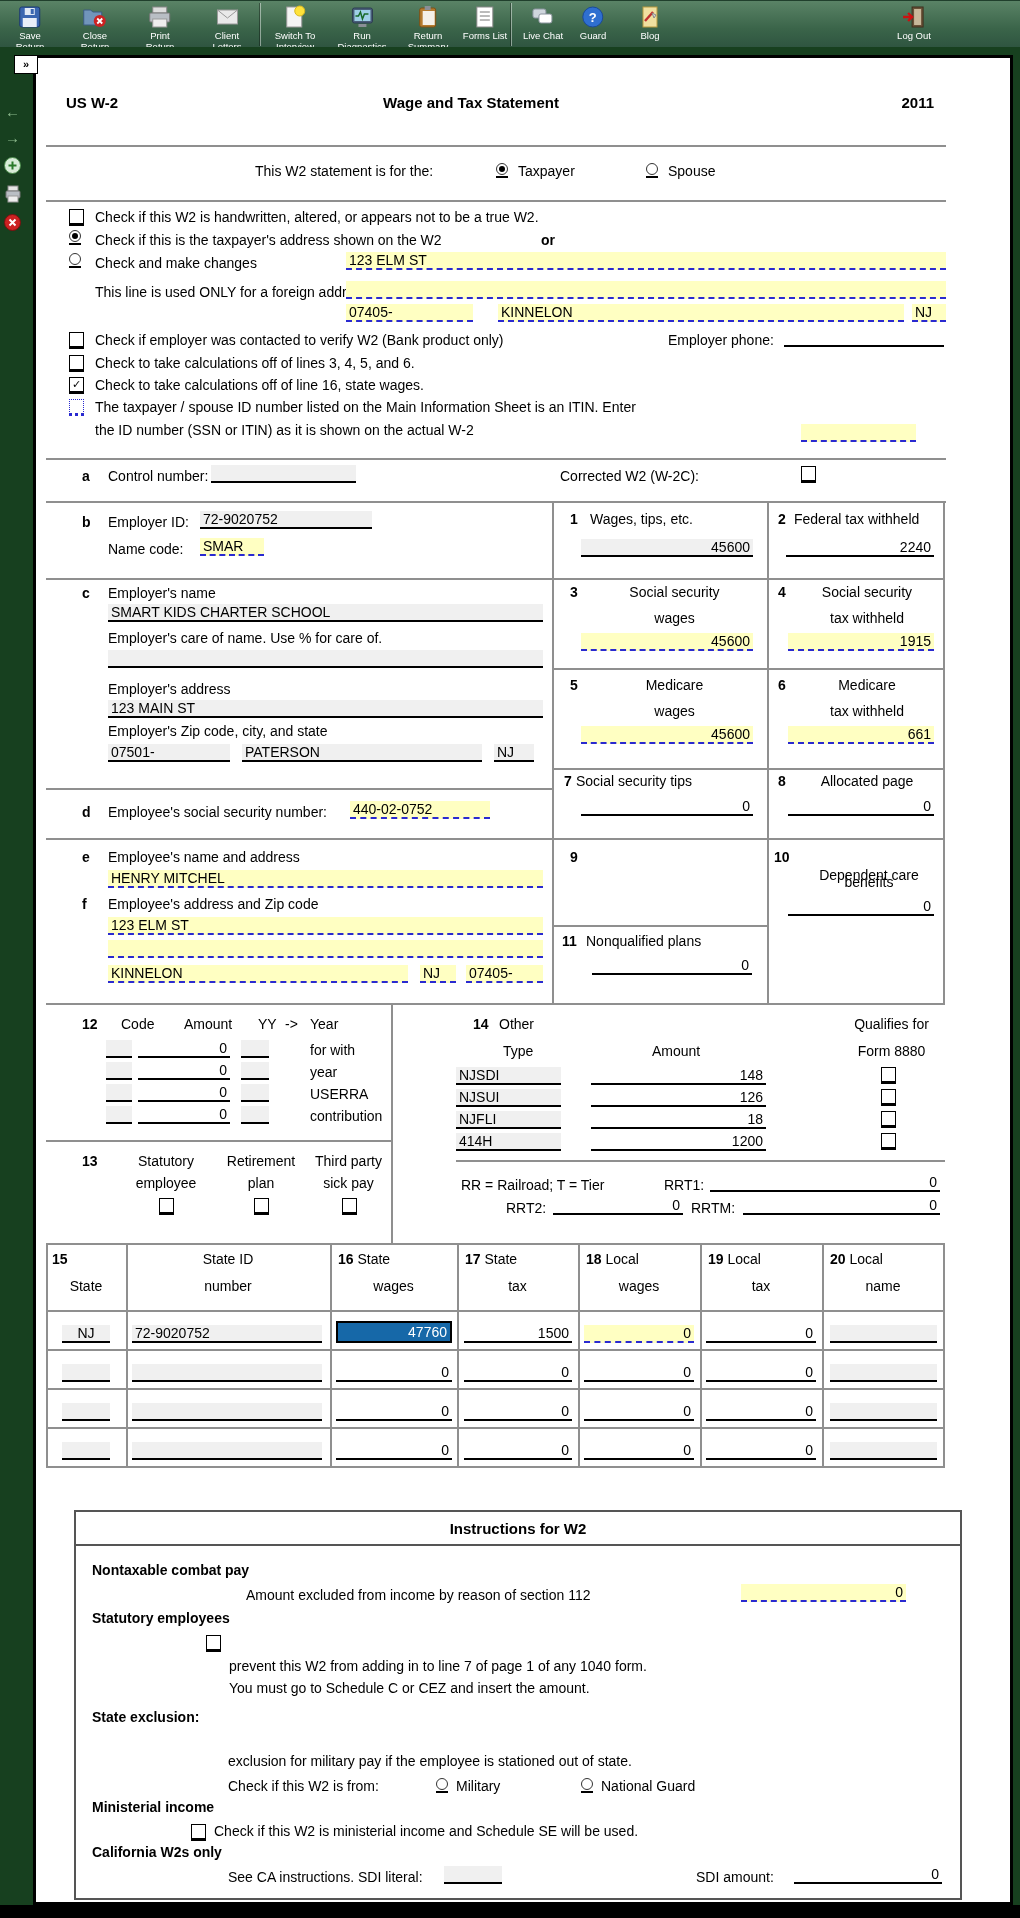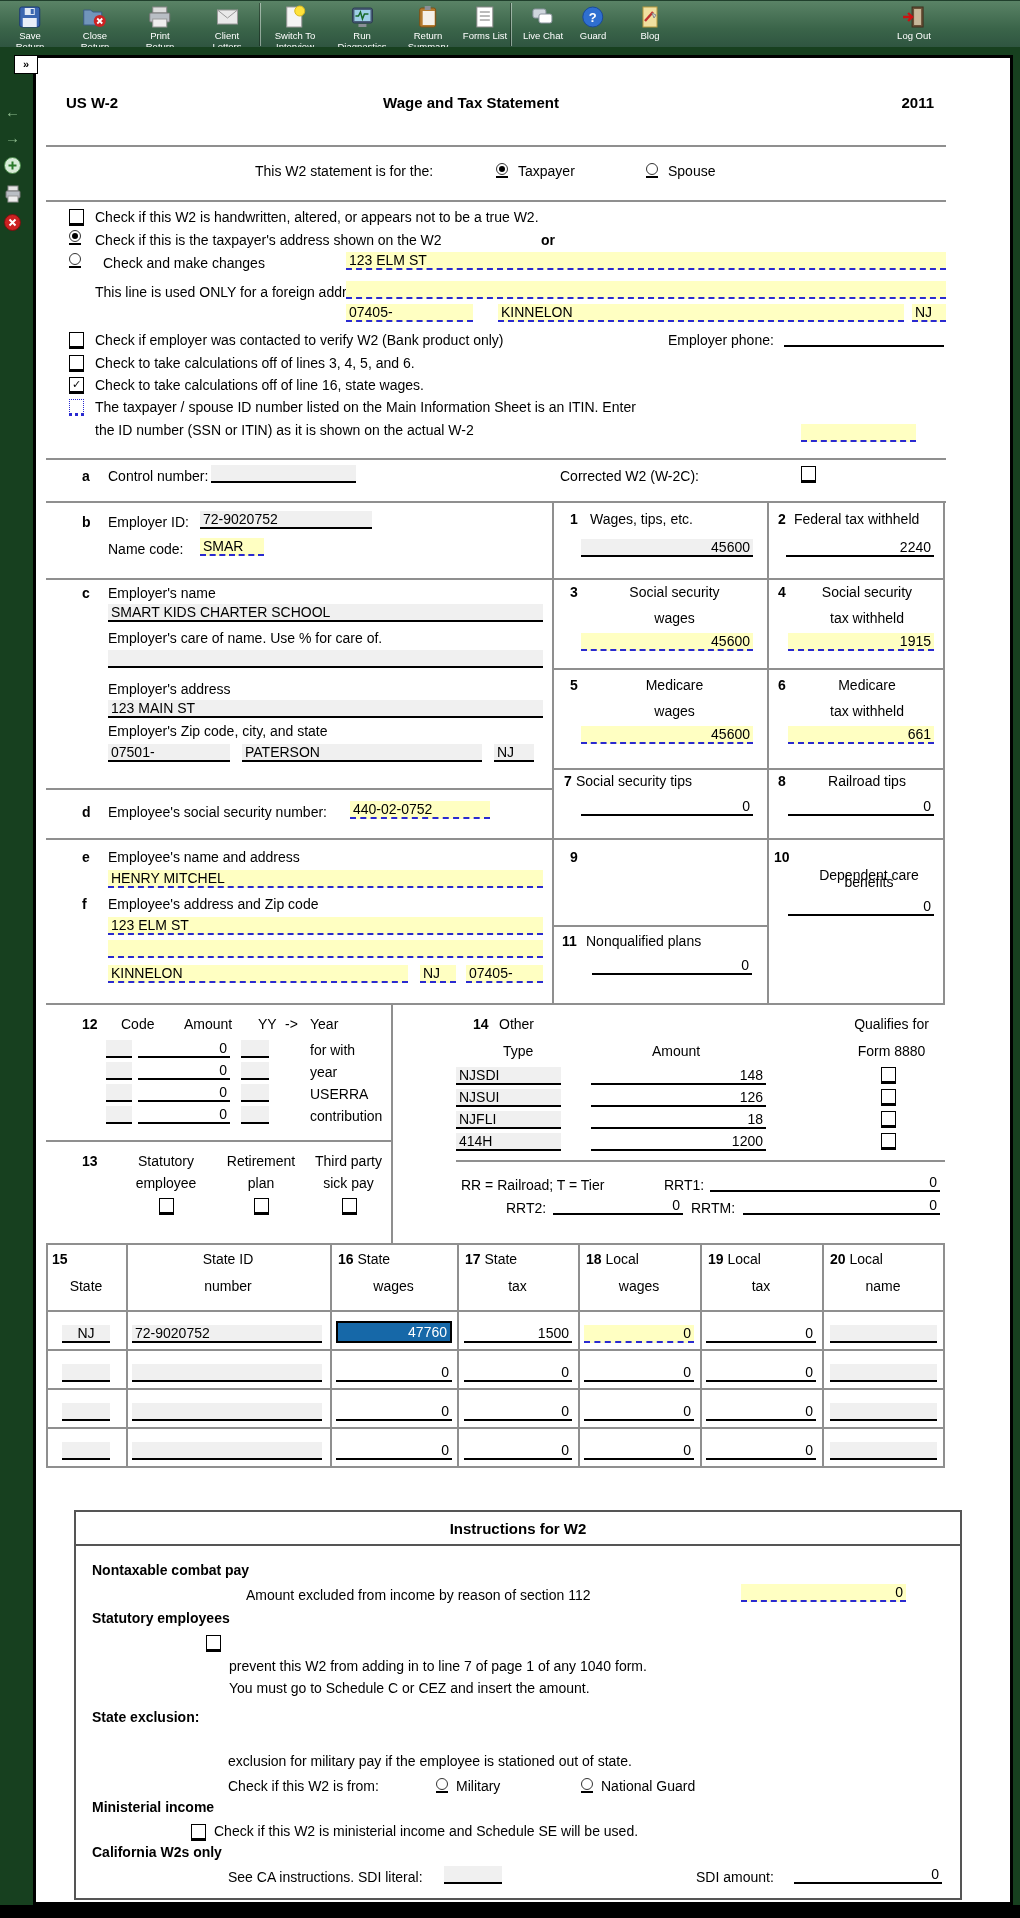--- a/index.html
+++ b/index.html
@@ -200,21 +200,21 @@
 
     <div class="rd sel" style="left:33px;top:172px">
         <div class="c"></div>
       </div>
     <div class="t" style="left:59px;top:173px">Check if this is the taxpayer's address shown on the W2</div>
     <div class="t bld" style="left:505px;top:173px">or</div>
 
     <div class="rd" style="left:33px;top:195px">
         <div class="c"></div>
       </div>
-    <div class="t" style="left:67px;top:196px">Check and make changes</div>
+    <div class="t" style="left:59px;top:196px">Check and make changes</div>
     <div class="fld fy" style="left:310px;top:194px;width:600px">123 ELM ST</div>
 
     <div class="t" style="left:59px;top:225px">This line is used ONLY for a foreign address &gt;</div>
     <div class="fld fy" style="left:310px;top:223px;width:600px"></div>
 
     <div class="fld fy" style="left:310px;top:246px;width:127px">07405-</div>
     <div class="fld fy" style="left:462px;top:246px;width:406px">KINNELON</div>
     <div class="fld fy" style="left:876px;top:246px;width:34px">NJ</div>
 
     <div class="cb" style="left:33px;top:274px"></div>
@@ -294,21 +294,21 @@
     <div class="fld fy rt" style="left:545px;top:668px;width:172px">45600</div>
     <div class="t bld" style="left:742px;top:618px">6</div>
     <div class="t ctr" style="left:756px;top:618px;width:150px">Medicare</div>
     <div class="t ctr" style="left:756px;top:644px;width:150px">tax withheld</div>
     <div class="fld fy rt" style="left:752px;top:668px;width:146px">661</div>
 
     <div class="t bld" style="left:528px;top:714px">7</div>
     <div class="t" style="left:540px;top:714px">Social security tips</div>
     <div class="fld fp rt" style="left:545px;top:740px;width:172px">0</div>
     <div class="t bld" style="left:742px;top:714px">8</div>
-    <div class="t ctr" style="left:756px;top:714px;width:150px">Railroad tips</div>
+    <div class="t ctr" style="left:756px;top:714px;width:150px">Allocated page</div>
     <div class="fld fp rt" style="left:752px;top:740px;width:146px">0</div>
 
     <div class="t bld" style="left:46px;top:745px">d</div>
     <div class="t" style="left:72px;top:745px">Employee's social security number:</div>
     <div class="fld fy" style="left:314px;top:743px;width:140px">440-02-0752</div>
 
     <div class="t bld" style="left:46px;top:790px">e</div>
     <div class="t" style="left:72px;top:790px">Employee's name and address</div>
     <div class="fld fy" style="left:72px;top:812px;width:435px">HENRY MITCHEL</div>
     <div class="t bld" style="left:46px;top:837px">f</div>

